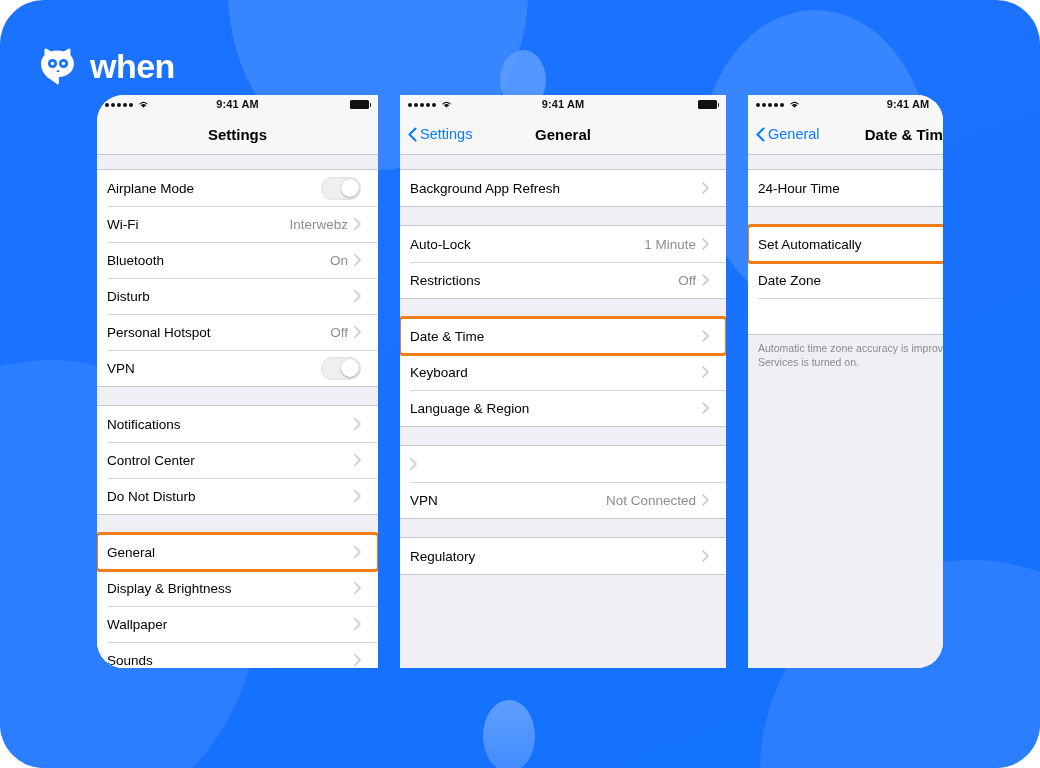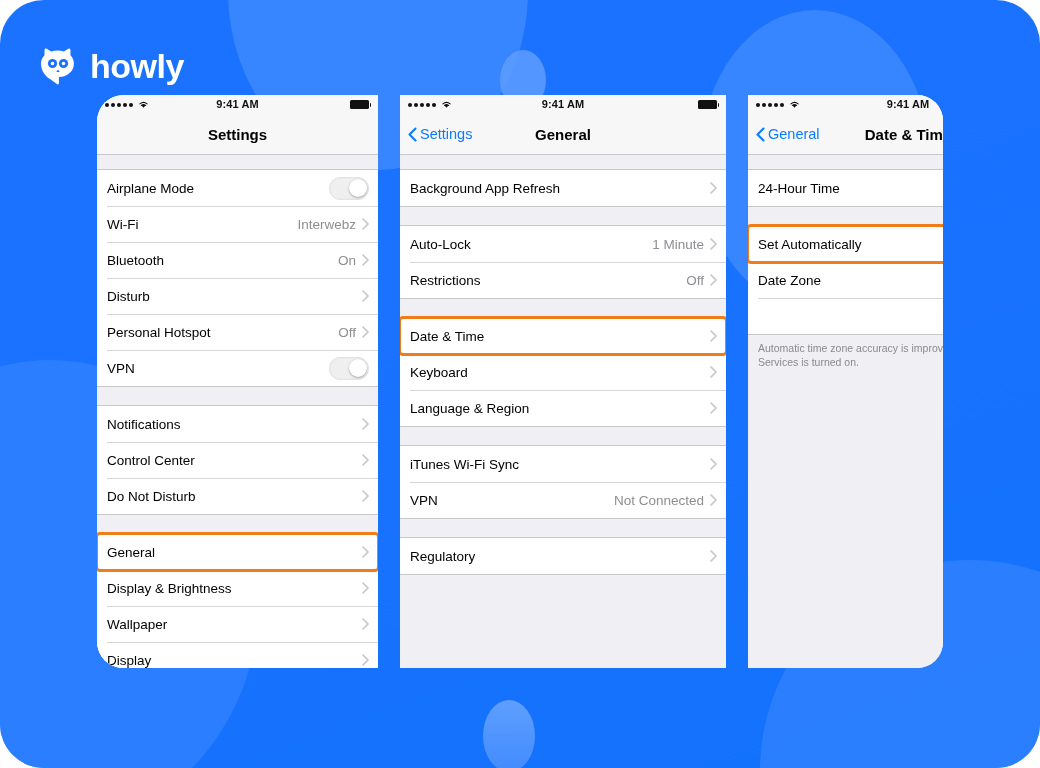--- a/index.html
+++ b/index.html
@@ -123,21 +123,21 @@
   }
   .navbar .back .chev { display:block; }
 
   
   .list { background: #efeff4; }
   .gap { background: #efeff4; }
   .group { background: #ffffff; border-top: 0.5px solid #c8c7cc; border-bottom: 0.5px solid #c8c7cc; }
   .row {
     height: 36px;
     display: flex; align-items: center;
-    padding: 0 9px 0 10px;
+    padding: 0 17px 0 10px;
     background: #ffffff;
     position: relative;
     font-size: 13.5px;
     color: #000;
   }
   .row + .row::before {
     content:"";
     position:absolute; left:10px; right:0; top:0;
     height:0.5px; background:#d6d6da;
   }
@@ -200,21 +200,21 @@
     <span class="mark">
       <svg viewBox="0 0 44 44" width="44" height="44" aria-hidden="true">
         <path fill="#ffffff" d="M8.5 6.2c0-1.2 1.1-2 2.1-1.4l4.6 2.8c1.9-.8 4-1.2 6.3-1.2s4.4.4 6.3 1.2l4.6-2.8c1-.6 2.1.2 2.1 1.4v5.1c2.1 2.3 3.4 5.2 3.4 8.4 0 7.3-6.5 13.2-15 13.4v6.2c0 .9-1 1.4-1.7.9l-7.2-5.2C9.4 32.3 5 26.6 5 19.7c0-3.2 1.3-6.1 3.5-8.4V6.2z"></path>
         <circle cx="16.5" cy="19.5" r="4.6" fill="#1a72ff"></circle>
         <circle cx="27.5" cy="19.5" r="4.6" fill="#1a72ff"></circle>
         <circle cx="16.5" cy="19.5" r="1.8" fill="#ffffff"></circle>
         <circle cx="27.5" cy="19.5" r="1.8" fill="#ffffff"></circle>
         <path d="M22 25.6l-1.7 2.4h3.4z" fill="#1a72ff"></path>
       </svg>
     </span>
-    <span class="wordmark">howly</span>
+    <span class="wordmark">when</span>
   </div>
 
   <div id="phones">
     <div class="phone p1">
       <div class="screen">
           <div class="statusbar">
             <span class="left">
               <span style="display:flex;gap:2px;align-items:center">
                 <i class="dot"></i>
                 <i class="dot"></i>
@@ -335,21 +335,21 @@
               </div>
               <div class="row">
                 <span class="label">Wallpaper</span>
                 <span class="chev-r">
                   <svg width="7" height="12" viewBox="0 0 7 12">
                     <path d="M1 1l5 5-5 5" fill="none" stroke="#c7c7cc" stroke-width="1.7" stroke-linecap="round" stroke-linejoin="round"></path>
                   </svg>
                 </span>
               </div>
               <div class="row">
-                <span class="label">Display</span>
+                <span class="label">Sounds</span>
                 <span class="chev-r">
                   <svg width="7" height="12" viewBox="0 0 7 12">
                     <path d="M1 1l5 5-5 5" fill="none" stroke="#c7c7cc" stroke-width="1.7" stroke-linecap="round" stroke-linejoin="round"></path>
                   </svg>
                 </span>
               </div>
             </div>
           </div>
         </div>
     </div>
@@ -443,21 +443,20 @@
                 <span class="chev-r">
                   <svg width="7" height="12" viewBox="0 0 7 12">
                     <path d="M1 1l5 5-5 5" fill="none" stroke="#c7c7cc" stroke-width="1.7" stroke-linecap="round" stroke-linejoin="round"></path>
                   </svg>
                 </span>
               </div>
             </div>
             <div class="gap" style="height:18px"></div>
             <div class="group">
               <div class="row">
-                <span class="label">iTunes Wi-Fi Sync</span>
                 <span class="chev-r">
                   <svg width="7" height="12" viewBox="0 0 7 12">
                     <path d="M1 1l5 5-5 5" fill="none" stroke="#c7c7cc" stroke-width="1.7" stroke-linecap="round" stroke-linejoin="round"></path>
                   </svg>
                 </span>
               </div>
               <div class="row">
                 <span class="label">VPN</span>
                 <span class="value">Not Connected</span>
                 <span class="chev-r">

